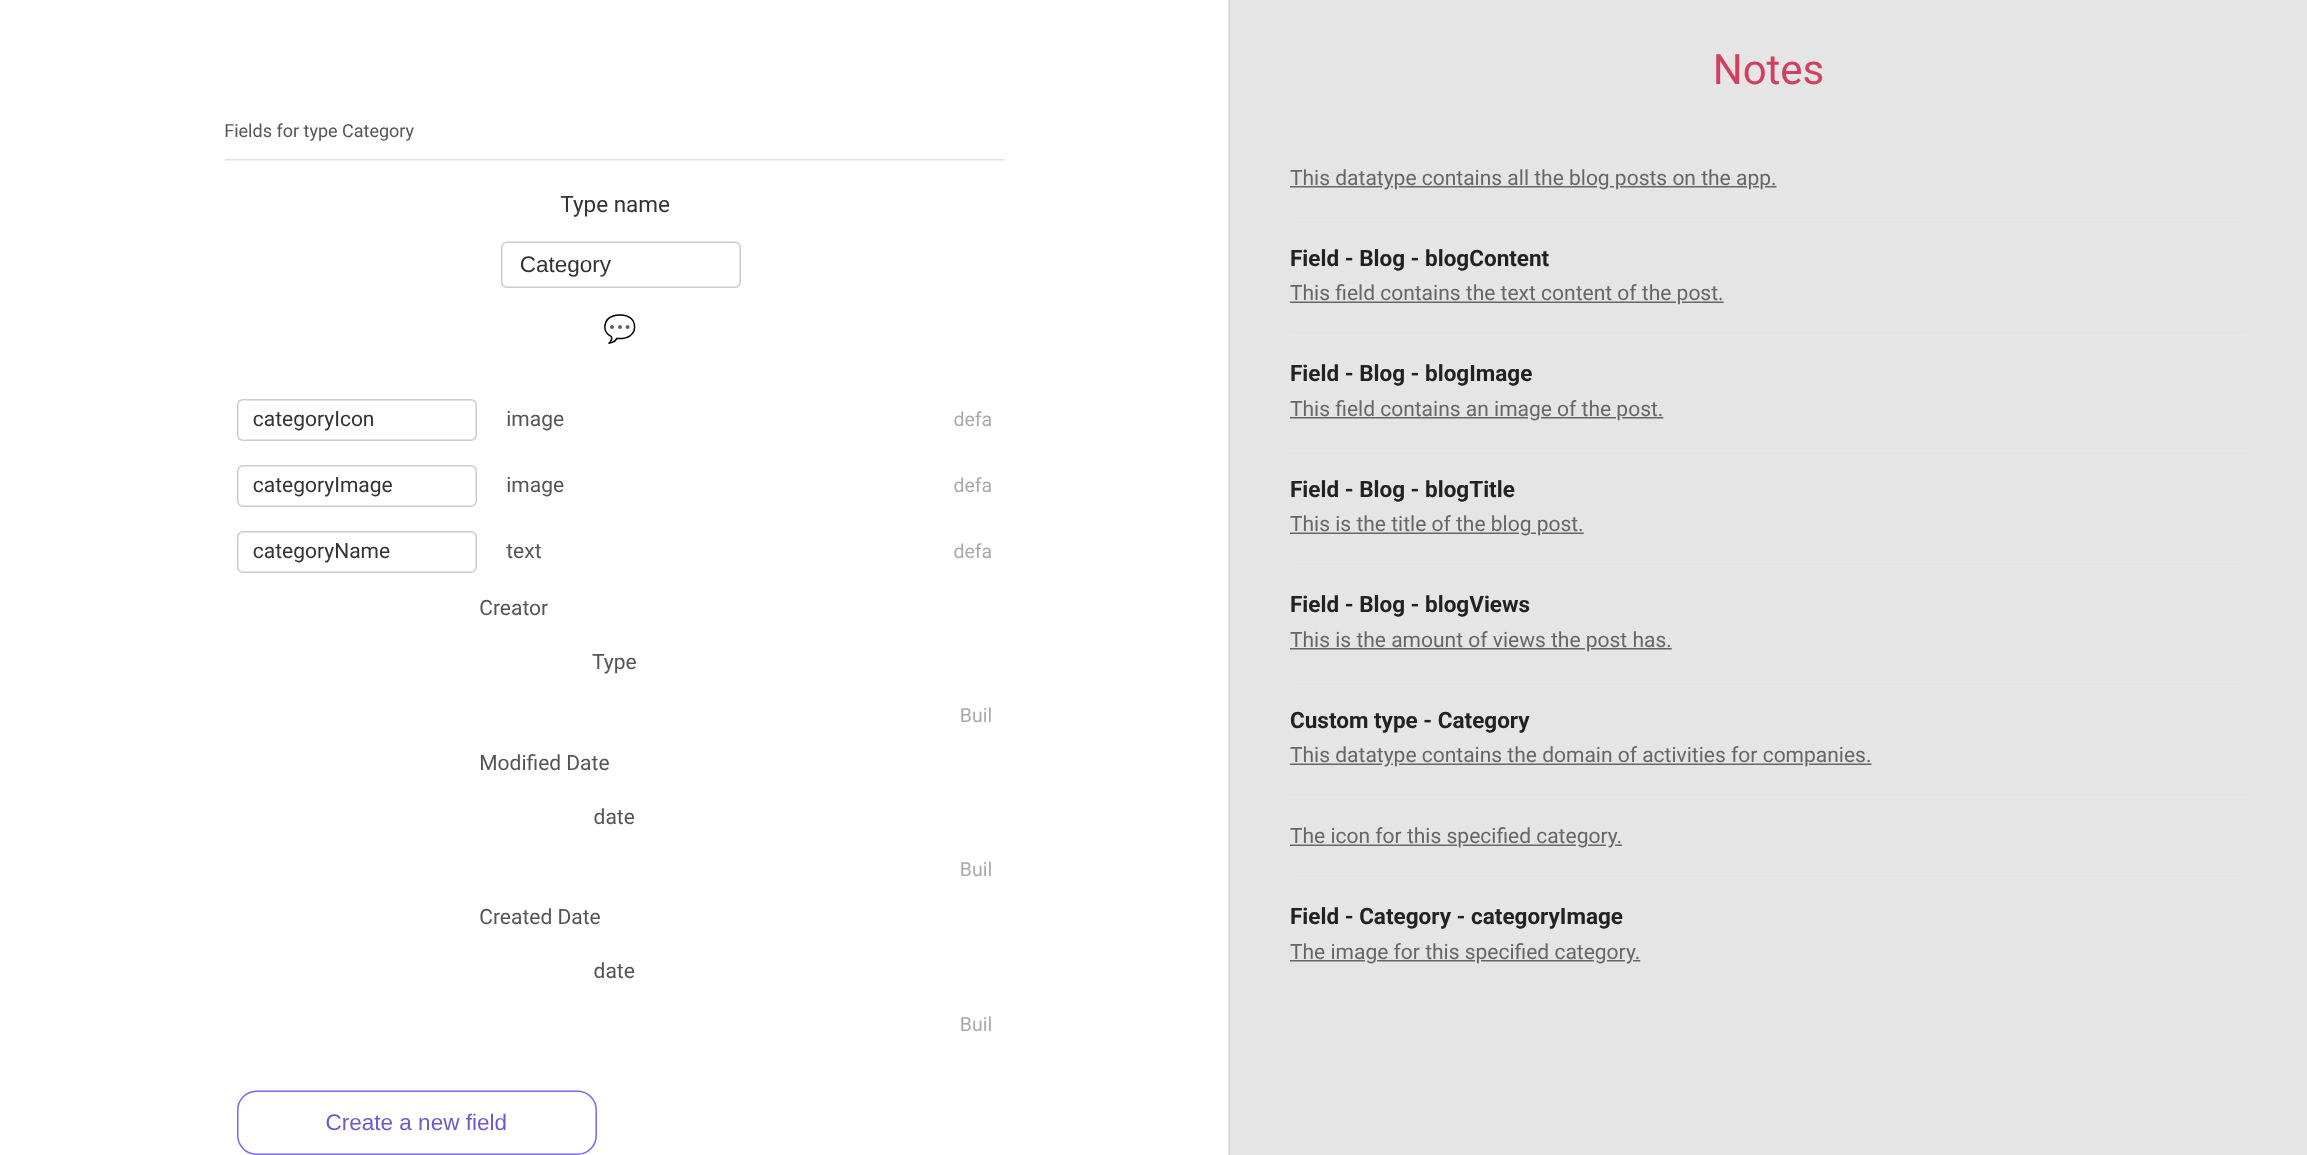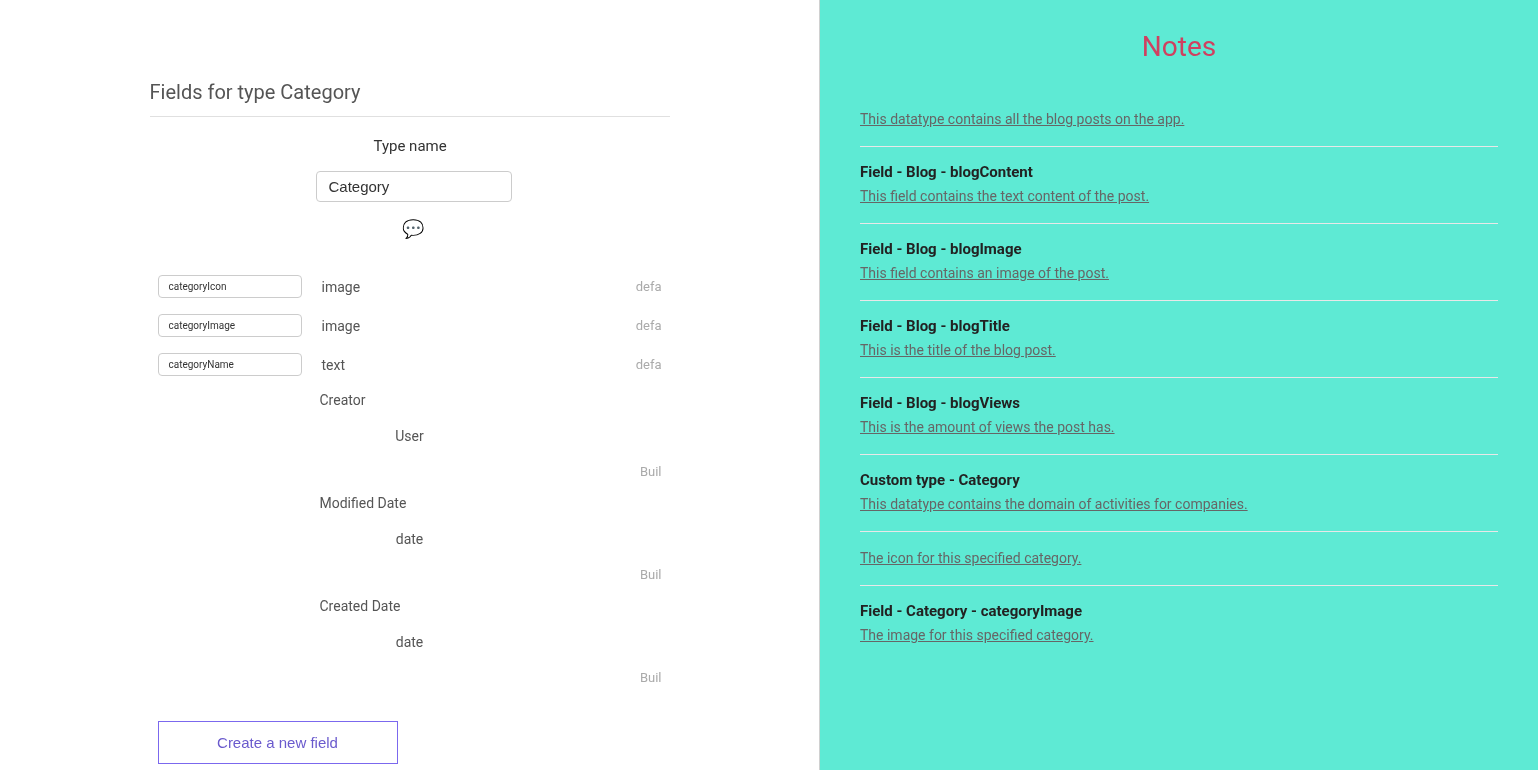--- a/index.html
+++ b/index.html
@@ -21,21 +21,21 @@
       border-right: 1px solid #d0d0d0;
       overflow-y: auto;
     }
 
     .fields-container {
       width: 520px;
       margin-top: 40px;
     }
 
     .fields-title {
-      font-size: 20px;
+      font-size: 12px;
       color: #555;
       margin-bottom: 20px;
       padding-bottom: 12px;
       border-bottom: 1px solid #e0e0e0;
     }
 
     .type-name-row {
       display: flex;
       align-items: center;
       gap: 16px;
@@ -49,21 +49,21 @@
       color: #333;
       min-width: 80px;
     }
 
     .type-name-input {
       border: 1px solid #ccc;
       border-radius: 4px;
       padding: 6px 12px;
       font-size: 15px;
       color: #333;
-      width: 196px;
+      width: 160px;
       outline: none;
     }
 
     .chat-icon {
       color: #aaa;
       font-size: 18px;
       cursor: pointer;
     }
 
     
@@ -76,23 +76,23 @@
       display: flex;
       align-items: center;
       padding: 8px 8px;
       gap: 20px;
     }
 
     .field-name-box {
       border: 1px solid #ccc;
       border-radius: 4px;
       padding: 5px 10px;
-      font-size: 10px;
+      font-size: 14px;
       color: #333;
-      width: 144px;
+      width: 160px;
       background: #fff;
     }
 
     .field-type {
       font-size: 14px;
       color: #555;
       min-width: 60px;
     }
 
     .field-badge {
@@ -125,35 +125,35 @@
       color: #aaa;
       margin-left: auto;
     }
 
     
     .create-btn {
       display: block;
       width: 240px;
       padding: 12px 20px;
       border: 1.5px solid #7b68ee;
-      border-radius: 0;
+      border-radius: 13px;
       background: #fff;
       color: #6a5acd;
       font-size: 15px;
       cursor: pointer;
       text-align: center;
       margin-left: 8px;
     }
 
     
     .right-panel {
       flex: 1;
       padding: 30px 40px;
       overflow-y: auto;
-      background: #5eead4;
+      background: #e5e5e5;
     }
 
     .notes-title {
       font-size: 28px;
       color: #d04060;
       font-weight: 400;
       text-align: center;
       margin-bottom: 30px;
     }
 
@@ -204,21 +204,21 @@
         <span class="field-type">image</span>
         <span class="field-badge">defa</span>
       </div>
         <div class="field-row">
         <div class="field-name-box">categoryName</div>
         <span class="field-type">text</span>
         <span class="field-badge">defa</span>
       </div>
         <div class="field-row-plain">
         <span class="field-plain-name">Creator</span>
-        <span class="field-plain-type">User</span>
+        <span class="field-plain-type">Type</span>
         <span class="field-plain-badge">Buil</span>
       </div>
         <div class="field-row-plain">
         <span class="field-plain-name">Modified Date</span>
         <span class="field-plain-type">date</span>
         <span class="field-plain-badge">Buil</span>
       </div>
         <div class="field-row-plain">
         <span class="field-plain-name">Created Date</span>
         <span class="field-plain-type">date</span>

